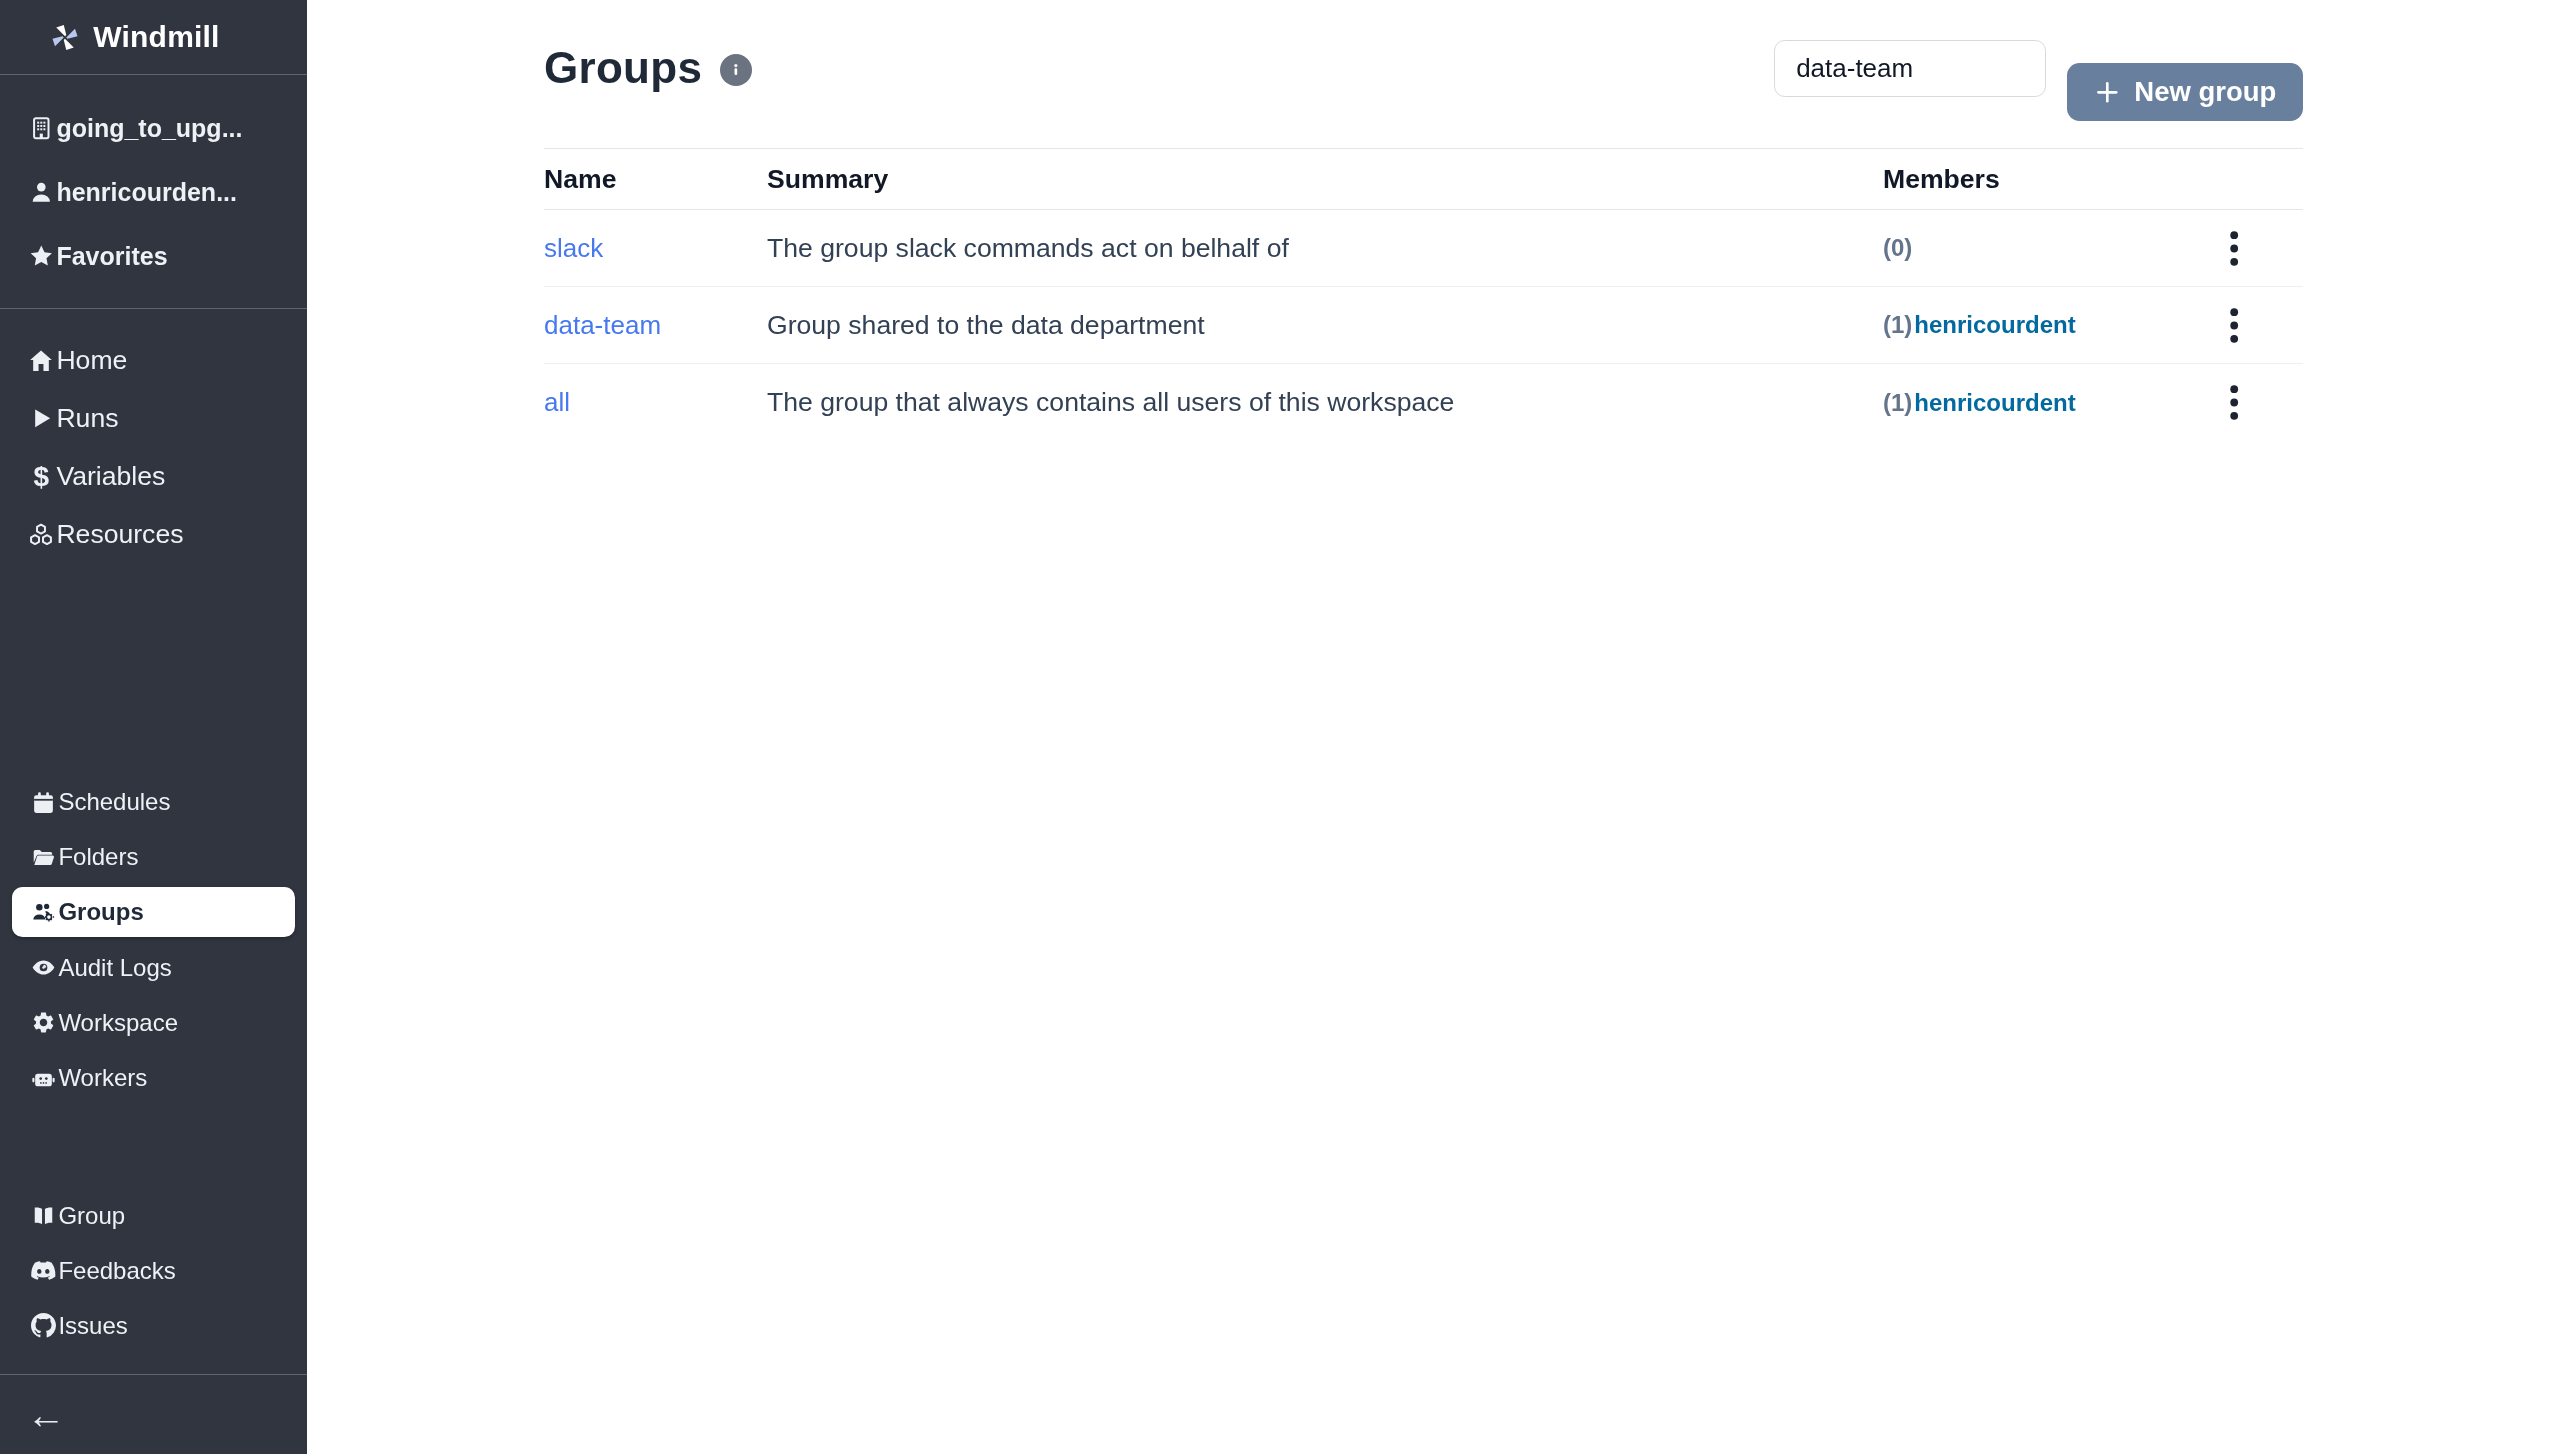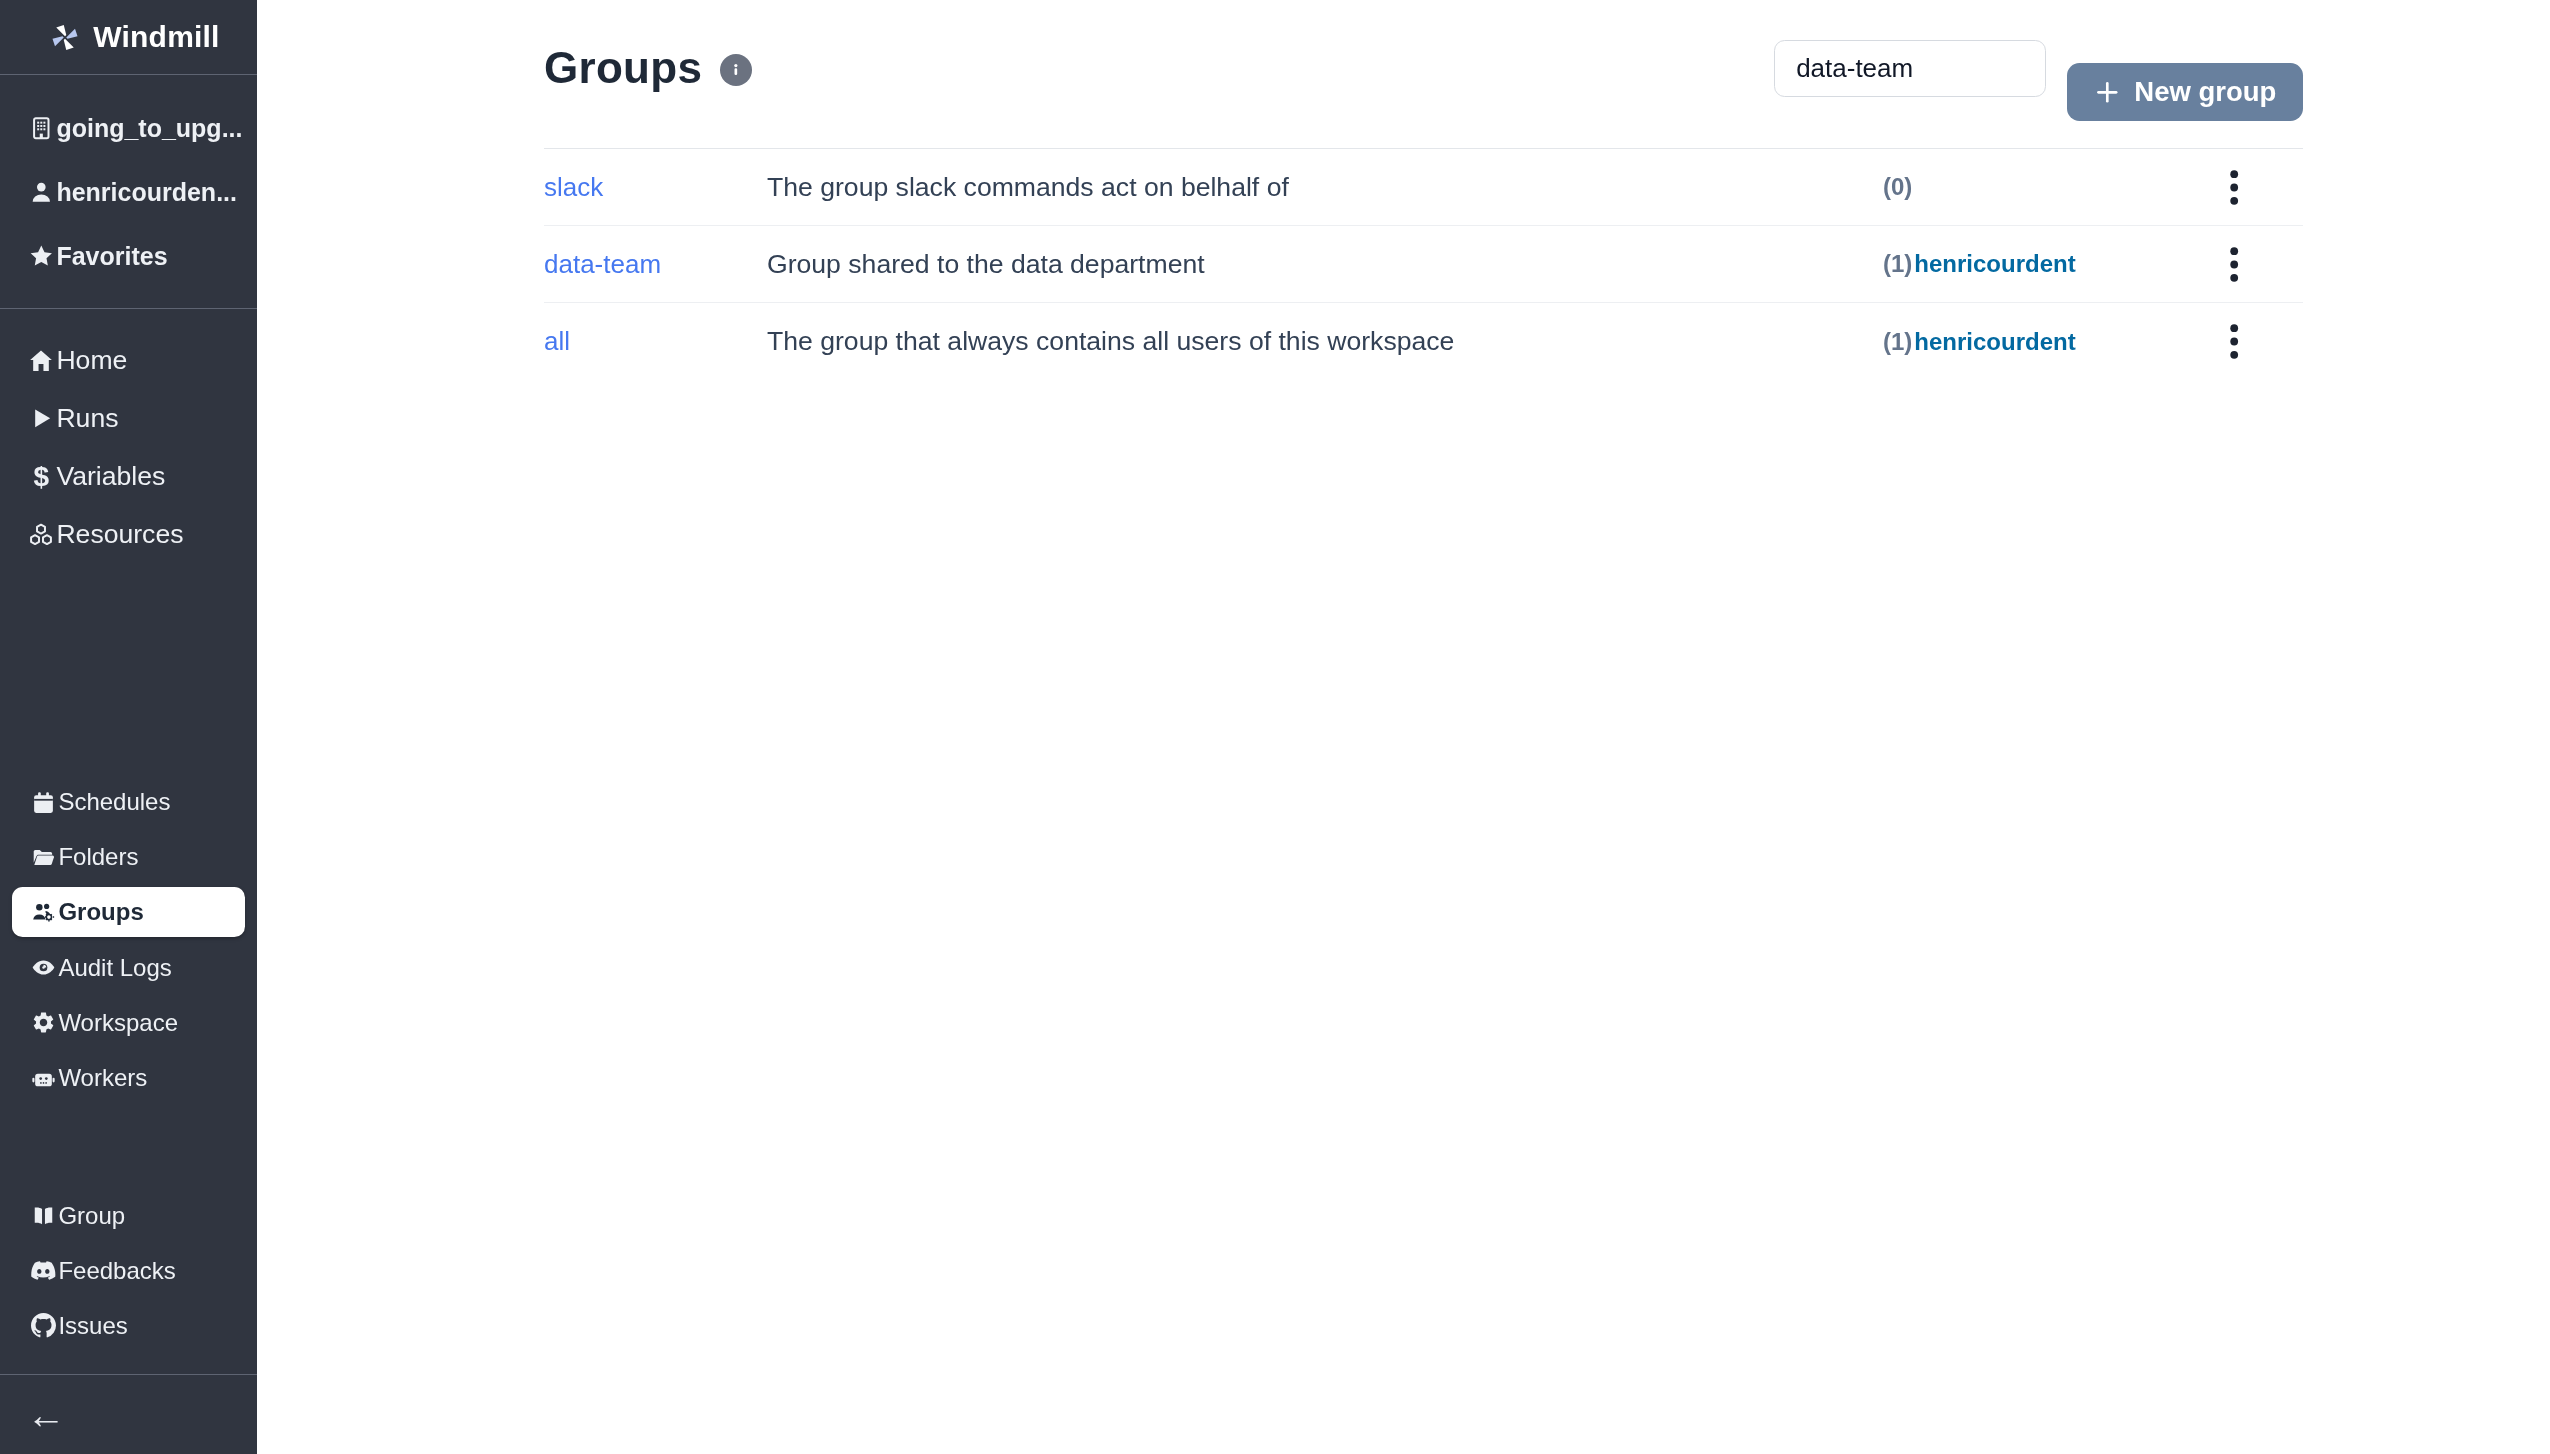--- a/index.html
+++ b/index.html
@@ -12,21 +12,21 @@
     --muted:#64748b;
     --body-text:#334155;
     --row-border:#edeff2;
     --head-border:#e3e6ea;
   }
   *{margin:0;padding:0;box-sizing:border-box;}
   html,body{width:2550px;height:1454px;overflow:hidden;background:#fff;
     font-family:"Liberation Sans", sans-serif;}
 
   
-  .sidebar{position:fixed;left:0;top:0;width:257px;height:1454px;background:var(--sb);
+  .sidebar{position:fixed;left:0;top:0;width:307px;height:1454px;background:var(--sb);
     color:var(--sb-text);display:flex;flex-direction:column;}
   .logo-row{height:75px;display:flex;align-items:center;gap:13.3px;padding-left:50px;
     border-bottom:1.3px solid var(--sb-divider);}
   .logo-text{font-size:30px;font-weight:700;color:#fff;letter-spacing:0.2px;}
   .sb-section{padding:21px 12.4px 19.5px 12.4px;}
   .sb-section.tight{padding-top:23px;padding-bottom:21px;}
   .sb-divider{border-top:1.3px solid var(--sb-divider);}
   .sb-item{display:flex;align-items:center;height:64px;padding:0 14px;
     border-radius:10.6px;cursor:pointer;color:var(--sb-text);}
   .sb-item .lbl{font-size:25px;font-weight:600;white-space:nowrap;}
@@ -303,20 +303,26 @@
         <svg width="26.6" height="26.6" viewBox="0 0 24 24" stroke="#ffffff" stroke-width="2.4" fill="none" stroke-linecap="round">
           <line x1="12" y1="4" x2="12" y2="20"></line>
             <line x1="4" y1="12" x2="20" y2="12"></line>
         </svg>
         <span>New group</span>
       </button>
     </div>
   </div>
 
   <div class="table">
+    <div class="trow thead">
+      <div class="cell c-name">Name</div>
+      <div class="cell c-summary">Summary</div>
+      <div class="cell c-members">Members</div>
+      <div class="cell c-actions"></div>
+    </div>
 
     <div class="tbody">
 
       <div class="trow">
         <div class="cell c-name"><a class="group-link">slack</a></div>
         <div class="cell c-summary"><span class="summary-text">The group slack commands act on belhalf of</span></div>
         <div class="cell c-members">
           <span class="members-count">(0)</span><span class="members-names"></span>
         </div>
         <div class="cell c-actions">

